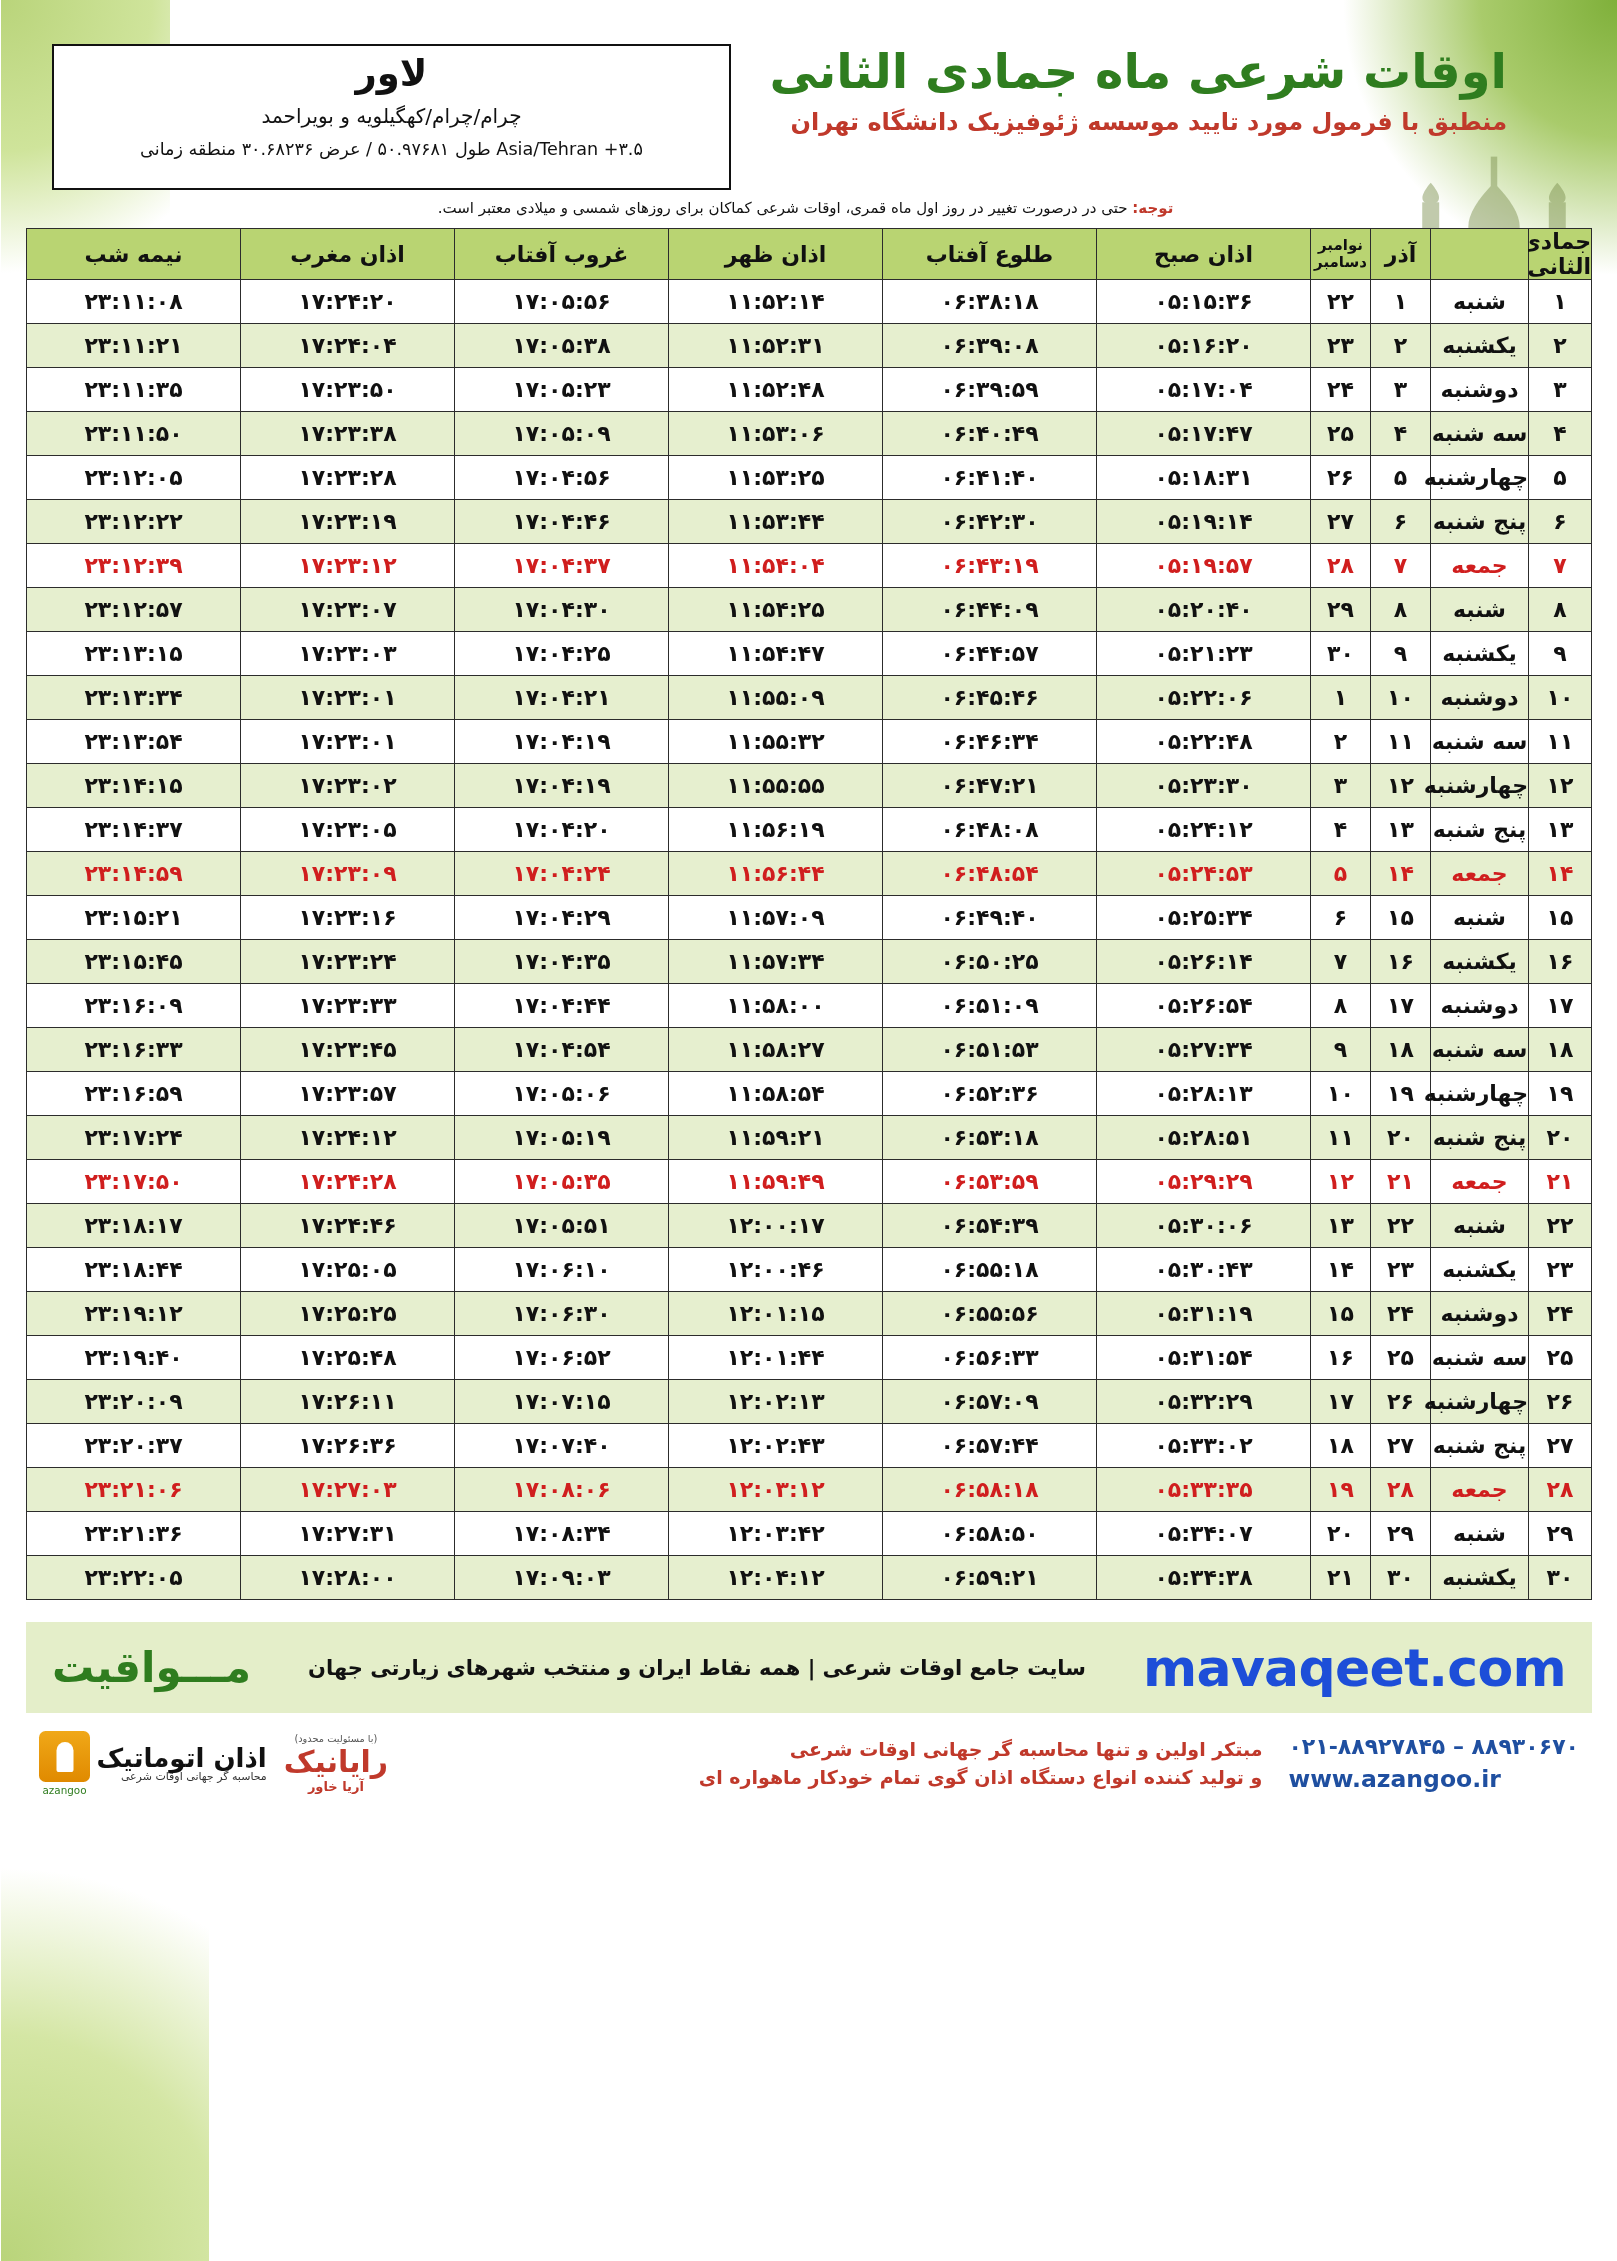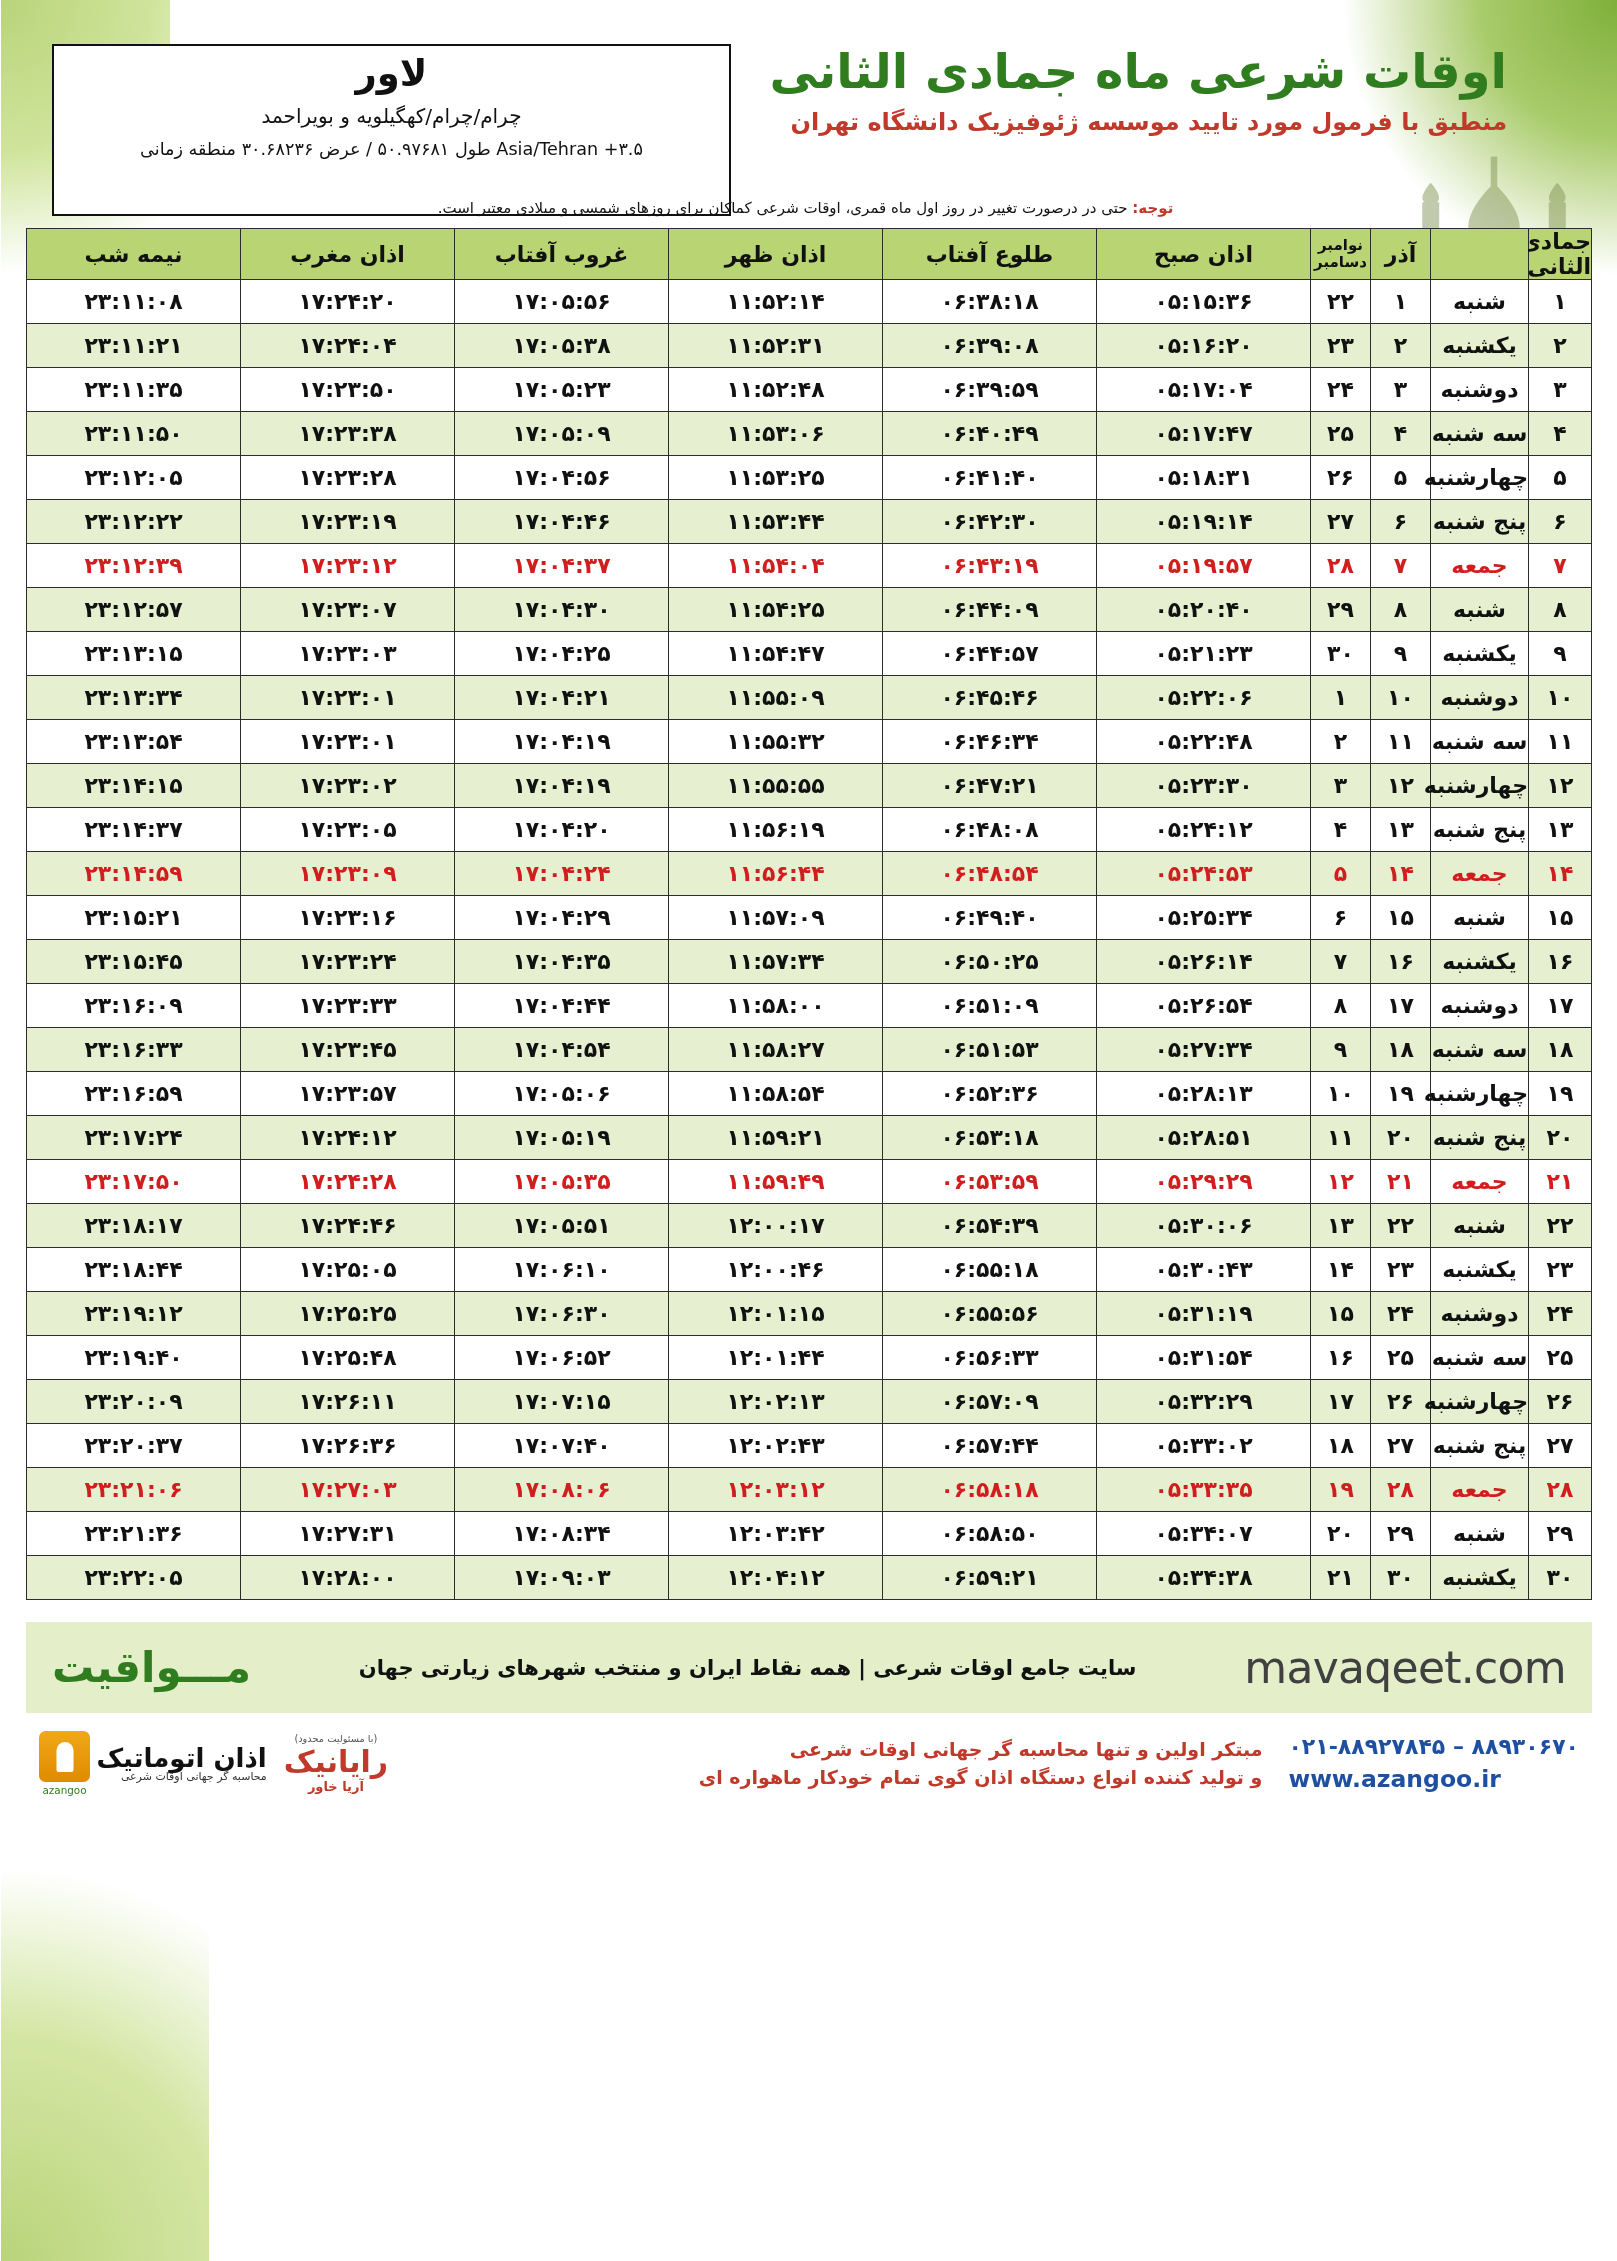--- a/index.html
+++ b/index.html
@@ -53,21 +53,21 @@
   }
   .title-years {
     font-size: 19.6px; font-weight:bold; color:#1d1d1d;
     margin-top: 10.4px;
   }
   .city-box {
     flex: 0 0 679px;
     border: 2px solid #111;
     margin-left: 46px;
     margin-top: 5.2px;
-    height: 172px;
+    height: 146px;
     text-align:center;
     background:#fff;
     padding-top: 7.8px;
   }
   .city-name { font-size: 37px; font-weight:bold; color:#111; line-height:1.1; }
   .city-region { font-size: 20px; color:#111; margin-top: 9px; }
   .city-geo { font-size: 17.6px; color:#111; margin-top: 11.7px; direction:ltr; }
   .note-line {
     position:relative; z-index:3;
     text-align:center; padding: 0 33px 0 26px;
@@ -116,21 +116,21 @@
   
   .footer { position:relative; z-index:3; margin-top: 22px; padding: 0 26px; }
   .foot-bar {
     background: #e4eec9;
     height: 91px;
     display:flex; align-items:center; justify-content:space-between;
     padding: 0 26px;
   }
   .foot-bar .brand-fa { font-size: 42px; font-weight:bold; color:#2f7d1f; }
   .foot-bar .brand-mid { font-size: 21px; font-weight:bold; color:#111; }
-  .foot-bar .brand-en { font-size: 44px; font-weight:normal; color:#404040; letter-spacing:-0.7px; }
+  .foot-bar .brand-en { font-size: 52px; font-weight:bold; color:#1d4ed8; letter-spacing:-0.7px; }
   .foot-lower {
     display:flex; align-items:center; justify-content:space-between;
     padding: 18px 13px 0 13px;
   }
   .foot-left { text-align:left; direction:ltr; }
   .foot-left .tel { font-size: 22px; font-weight:bold; color:#1f4fa0; }
   .foot-left .site { font-size: 23.5px; font-weight:bold; color:#1f4fa0; margin-top:5.2px; }
   .foot-mid { text-align:right; font-size: 19px; font-weight:bold; color:#c0392b; line-height:1.5; flex:1; padding-right:26px;}
   .foot-logos { display:flex; align-items:center; gap: 17px; }
   .logo-box { display:flex; flex-direction:column; align-items:center; }

